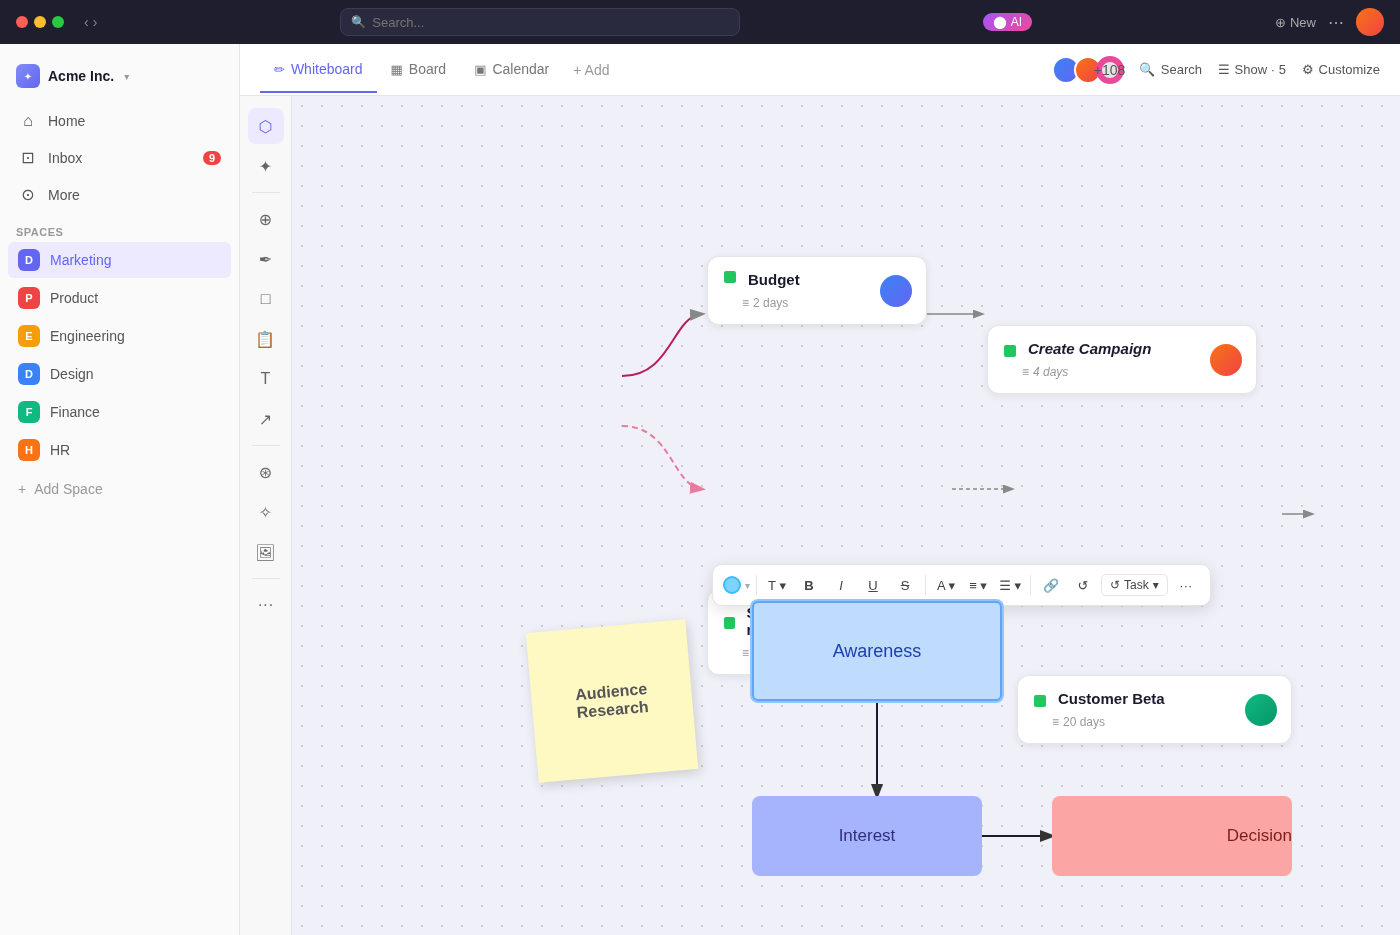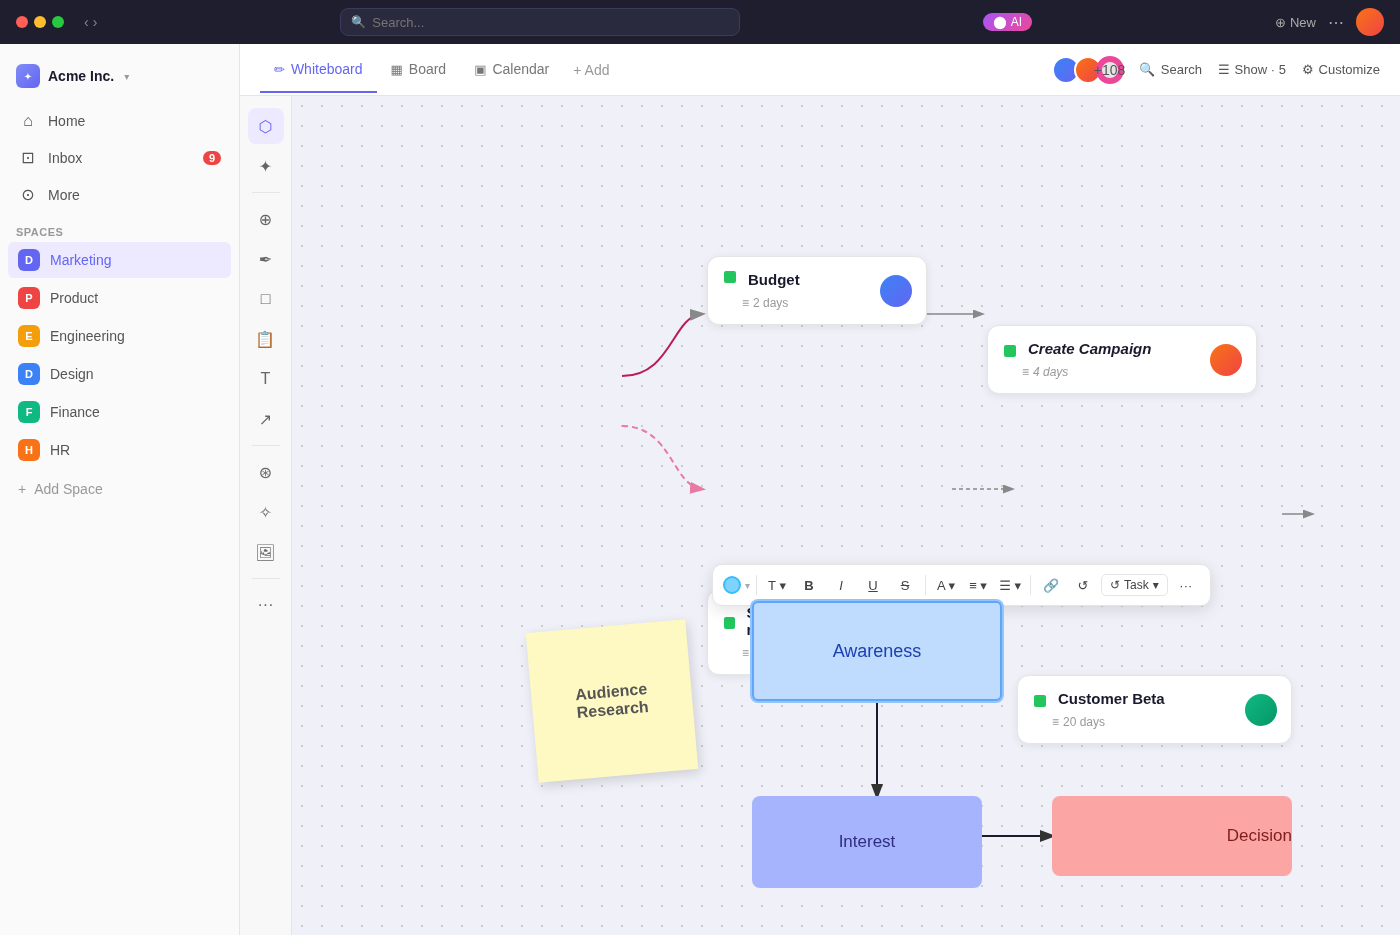--- a/index.html
+++ b/index.html
@@ -175,21 +175,21 @@
       width: 250px; height: 100px; background: #bfdbfe;
       border: 2px solid #60a5fa; border-radius: 6px;
       display: flex; align-items: center; justify-content: center;
       font-size: 18px; color: #1e40af; font-weight: 500;
       box-shadow: 0 0 0 2px #93c5fd;
     }
 
     
     .interest-box {
       position: absolute; top: 700px; left: 460px;
-      width: 230px; height: 92px; background: #a5b4fc;
+      width: 230px; height: 80px; background: #a5b4fc;
       border-radius: 8px; display: flex; align-items: center; justify-content: center;
       font-size: 17px; color: #312e81; font-weight: 500;
     }
 
     
     .decision-box {
       position: absolute; top: 700px; left: 760px;
       width: 240px; height: 80px; background: #fca5a5;
       border-radius: 8px; display: flex; align-items: center; justify-content: flex-end;
       font-size: 17px; color: #7f1d1d; font-weight: 500;

